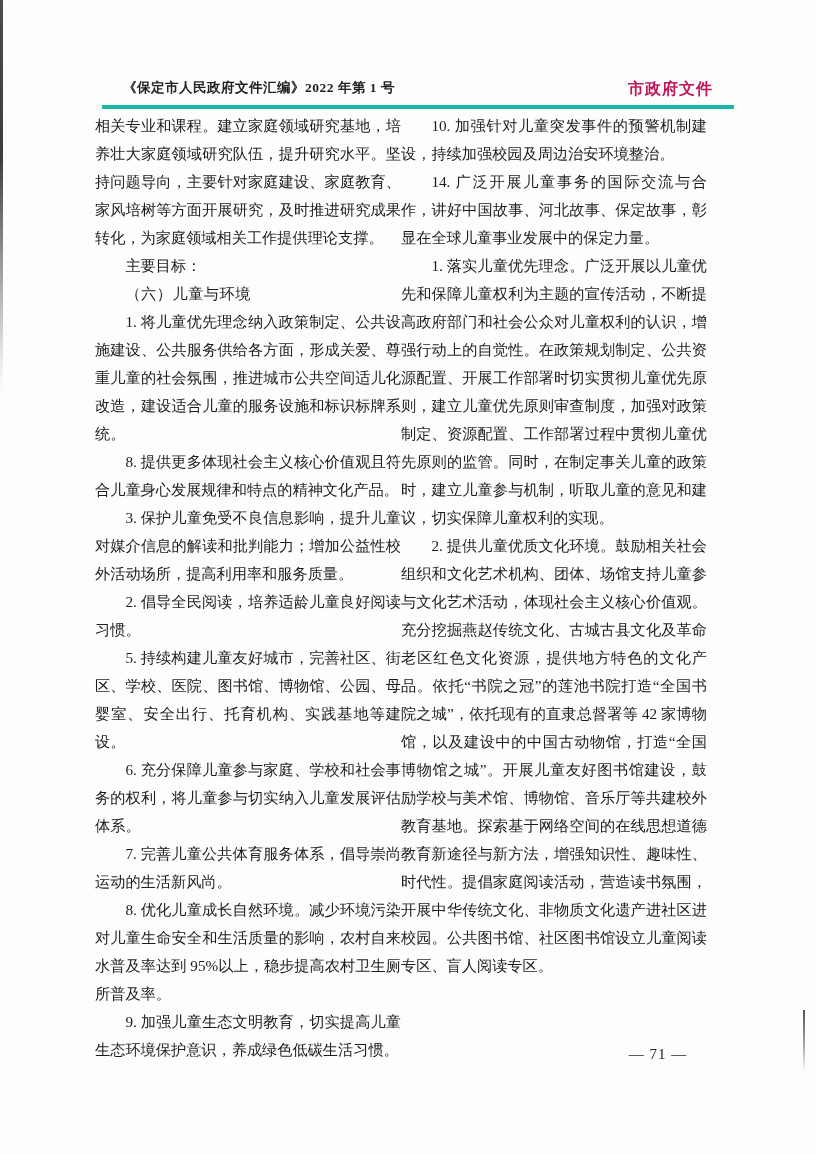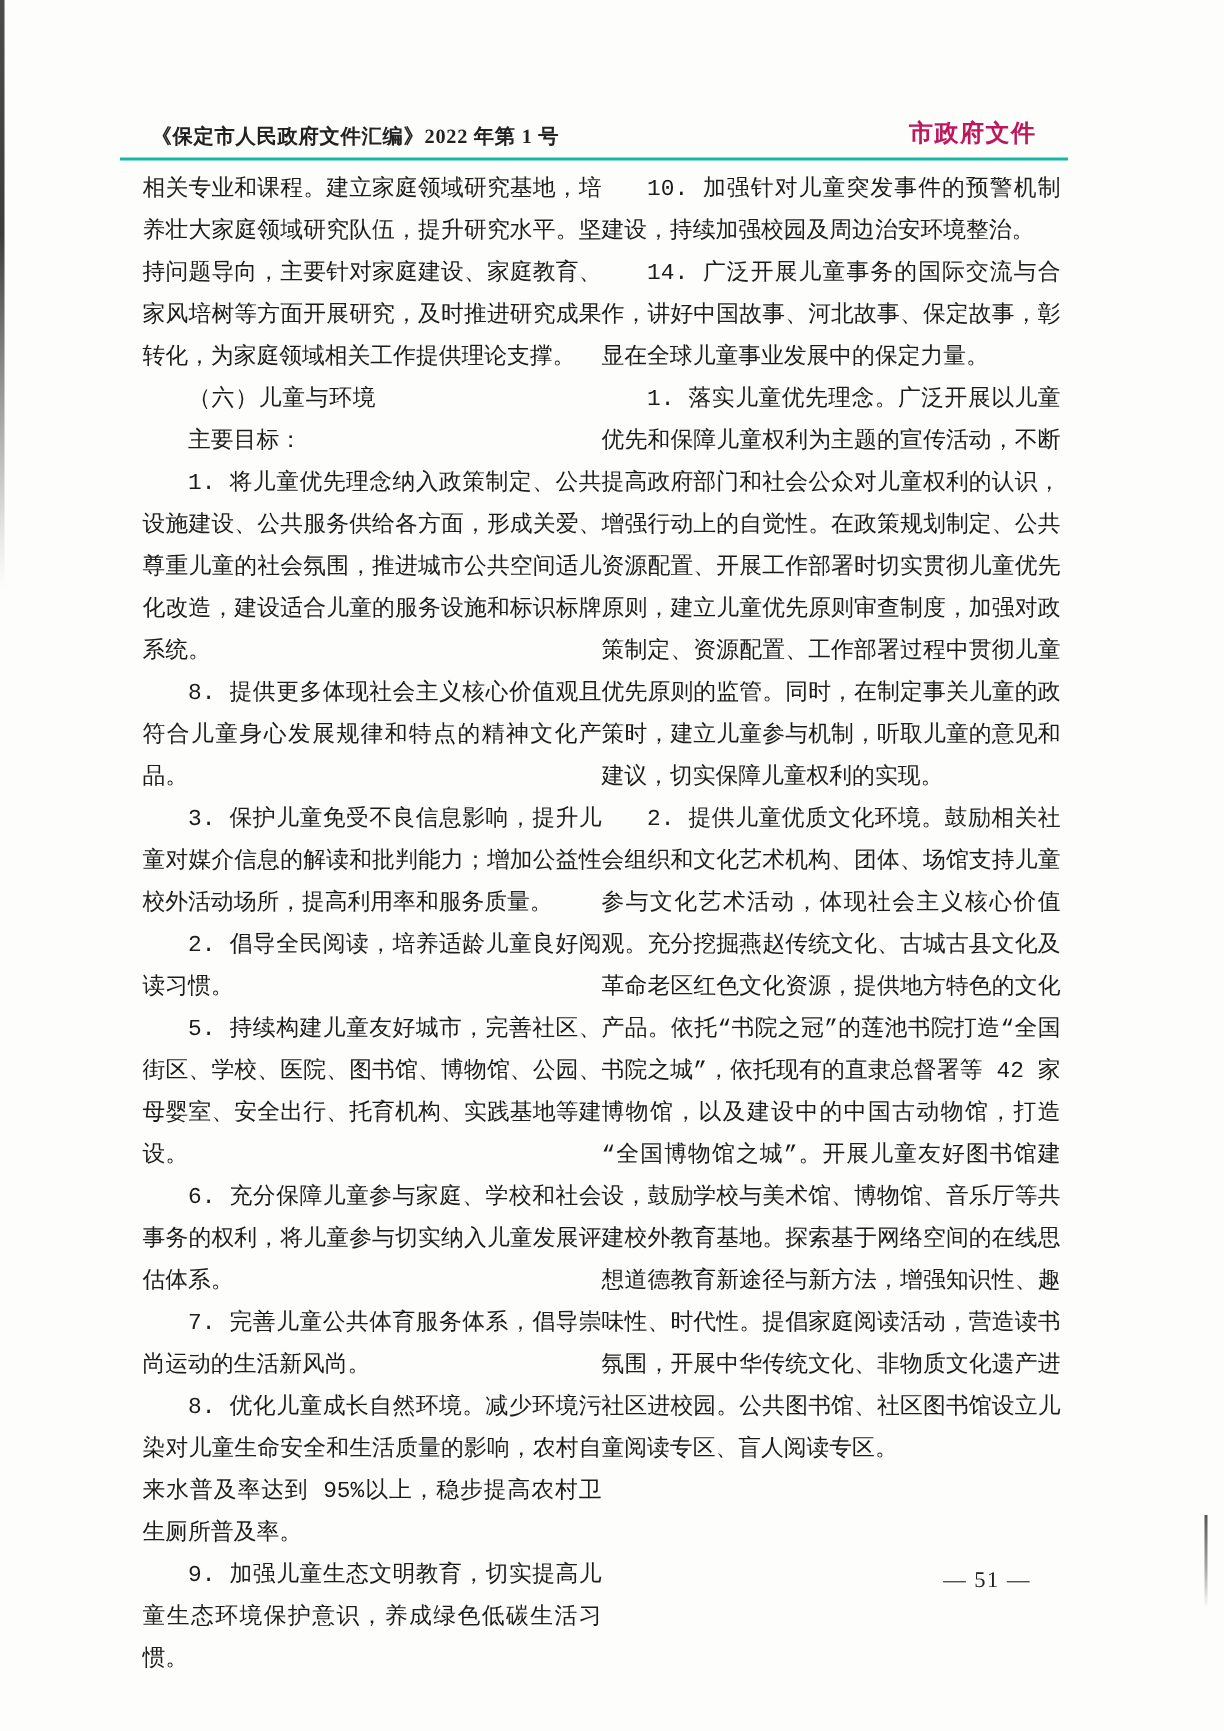--- a/index.html
+++ b/index.html
@@ -3,43 +3,43 @@
 <meta charset="utf-8">
 <style>
   html,body{margin:0;padding:0;}
   body{
     width:816px;height:1154px;position:relative;overflow:hidden;
     background:#fdfdfc;
     font-family:"Liberation Serif","DejaVu Serif",serif;
     color:#1c1c1c;
   }
   .page-header{
-    position:absolute;left:80px;top:79px;width:632px;
-    display:flex;justify-content:space-between;align-items:flex-end;
-    border-bottom:2px solid #14b8a6;padding-bottom:5px;
+    position:absolute;left:102px;top:79px;width:632px;
+    display:flex;justify-content:space-between;
+    border-bottom:4px solid #14b8a6;padding-bottom:5px;
   }
   .header-left{
     font-size:13.5px;font-weight:bold;letter-spacing:.5px;
     padding-left:21px;white-space:nowrap;color:#222;
   }
   .header-right{
     font-size:16px;font-weight:bold;letter-spacing:1px;
     padding-right:21px;white-space:nowrap;color:#be185d;
   }
   .page-body{
     position:absolute;left:95px;top:112px;width:632px;
     display:flex;
   }
   .col{
     width:306px;
     font-size:15.2px;line-height:28px;
     text-align:justify;text-justify:inter-ideograph;
   }
   .col p{margin:0;word-break:break-all;}
-  .col p.indent{text-indent:2em;font-family:Liberation Mono, monospace;}
+  .col p.indent{text-indent:2em;}
   .col p.kai{letter-spacing:.5px;}
   .page-number{
     position:absolute;top:1046px;left:612px;width:92px;
     text-align:center;font-size:15px;color:#222;letter-spacing:1px;
     white-space:nowrap;
   }
   .artifact-left{
     position:absolute;left:0;top:0;width:3px;height:392px;
     background:linear-gradient(to bottom,
       rgba(45,45,45,.85) 0%,
@@ -63,33 +63,33 @@
 <div class="artifact-right"></div>
 
 <div class="page-header">
   <span class="header-left">《保定市人民政府文件汇编》2022 年第 1 号</span>
   <span class="header-right">市政府文件</span>
 </div>
 
 <div class="page-body">
   <div class="col">
     <p>相关专业和课程。建立家庭领域研究基地，培养壮大家庭领域研究队伍，提升研究水平。坚持问题导向，主要针对家庭建设、家庭教育、家风培树等方面开展研究，及时推进研究成果转化，为家庭领域相关工作提供理论支撑。</p>
+    <p class="indent">主要目标：</p>
     <p class="indent kai">（六）儿童与环境</p>
-    <p class="indent">主要目标：</p>
     <p class="indent">1. 将儿童优先理念纳入政策制定、公共设施建设、公共服务供给各方面，形成关爱、尊重儿童的社会氛围，推进城市公共空间适儿化改造，建设适合儿童的服务设施和标识标牌系统。</p>
     <p class="indent">8. 提供更多体现社会主义核心价值观且符合儿童身心发展规律和特点的精神文化产品。</p>
     <p class="indent">3. 保护儿童免受不良信息影响，提升儿童对媒介信息的解读和批判能力；增加公益性校外活动场所，提高利用率和服务质量。</p>
     <p class="indent">2. 倡导全民阅读，培养适龄儿童良好阅读习惯。</p>
     <p class="indent">5. 持续构建儿童友好城市，完善社区、街区、学校、医院、图书馆、博物馆、公园、母婴室、安全出行、托育机构、实践基地等建设。</p>
     <p class="indent">6. 充分保障儿童参与家庭、学校和社会事务的权利，将儿童参与切实纳入儿童发展评估体系。</p>
     <p class="indent">7. 完善儿童公共体育服务体系，倡导崇尚运动的生活新风尚。</p>
     <p class="indent">8. 优化儿童成长自然环境。减少环境污染对儿童生命安全和生活质量的影响，农村自来水普及率达到 95%以上，稳步提高农村卫生厕所普及率。</p>
     <p class="indent">9. 加强儿童生态文明教育，切实提高儿童生态环境保护意识，养成绿色低碳生活习惯。</p>
   </div>
   <div class="col">
     <p class="indent">10. 加强针对儿童突发事件的预警机制建设，持续加强校园及周边治安环境整治。</p>
     <p class="indent">14. 广泛开展儿童事务的国际交流与合作，讲好中国故事、河北故事、保定故事，彰显在全球儿童事业发展中的保定力量。</p>
     <p class="indent">1. 落实儿童优先理念。广泛开展以儿童优先和保障儿童权利为主题的宣传活动，不断提高政府部门和社会公众对儿童权利的认识，增强行动上的自觉性。在政策规划制定、公共资源配置、开展工作部署时切实贯彻儿童优先原则，建立儿童优先原则审查制度，加强对政策制定、资源配置、工作部署过程中贯彻儿童优先原则的监管。同时，在制定事关儿童的政策时，建立儿童参与机制，听取儿童的意见和建议，切实保障儿童权利的实现。</p>
     <p class="indent">2. 提供儿童优质文化环境。鼓励相关社会组织和文化艺术机构、团体、场馆支持儿童参与文化艺术活动，体现社会主义核心价值观。充分挖掘燕赵传统文化、古城古县文化及革命老区红色文化资源，提供地方特色的文化产品。依托“书院之冠”的莲池书院打造“全国书院之城”，依托现有的直隶总督署等 42 家博物馆，以及建设中的中国古动物馆，打造“全国博物馆之城”。开展儿童友好图书馆建设，鼓励学校与美术馆、博物馆、音乐厅等共建校外教育基地。探索基于网络空间的在线思想道德教育新途径与新方法，增强知识性、趣味性、时代性。提倡家庭阅读活动，营造读书氛围，开展中华传统文化、非物质文化遗产进社区进校园。公共图书馆、社区图书馆设立儿童阅读专区、盲人阅读专区。</p>
   </div>
 </div>
 
-<div class="page-number">— 51 —</div>
+<div class="page-number">— 71 —</div>
 
 </body></html>

